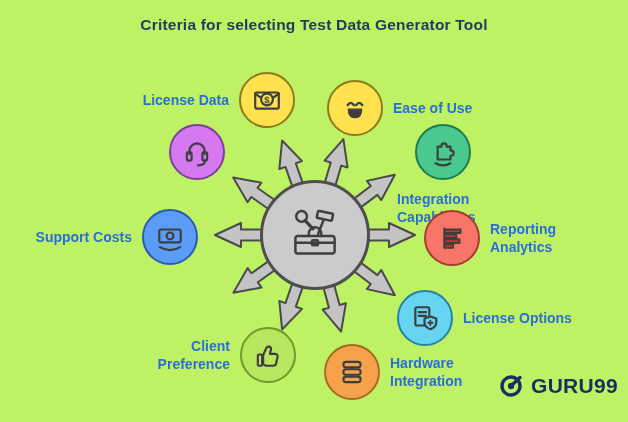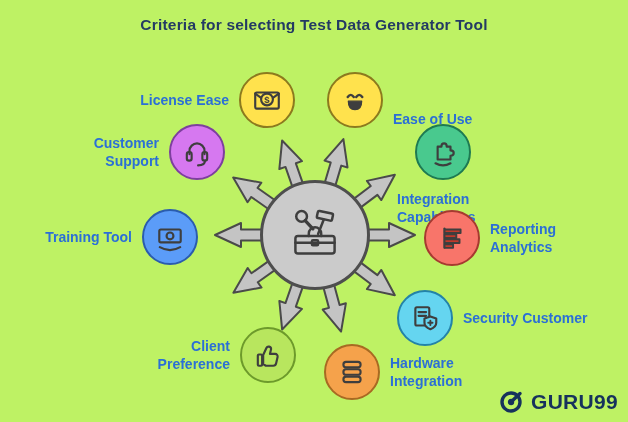--- a/index.html
+++ b/index.html
@@ -17,40 +17,40 @@
 
   .item { position:absolute; display:flex; align-items:center; gap:10px; z-index:3; }
   .circle { width:56px; height:56px; border-radius:50%; border:2.5px solid #555;
             display:flex; align-items:center; justify-content:center; flex:0 0 auto; }
   .label { color:#2b6fd6; font-weight:bold; font-size:14px; line-height:1.3; }
   .item.side-left .label { text-align:right; }
   .item.side-right .label { text-align:left; }
   .nw .label { white-space:nowrap; }
 
   .i-license     { top:72px;  right:333px; }
-  .i-ease        { top:72px;  left:327px;align-items:flex-end; }
+  .i-ease        { top:80px;  left:327px; }
   .i-customer    { top:124px; right:403px; }
   .i-integration { top:124px; left:397px;flex-direction:column; }
   .i-training    { top:209px; right:430px; }
   .i-reporting   { top:210px; left:424px; }
   .i-company     { top:290px; right:402px; }
   .i-security    { top:290px; left:397px; }
   .i-client      { top:327px; right:332px; }
   .i-hardware    { top:344px; left:324px; }
 
   .i-customer .label    { width:80px; }
   .i-integration .label { width:92px; }
   .i-reporting .label   { width:82px; }
   .i-company .label     { width:82px; }
   .i-client .label      { width:86px; }
   .i-hardware .label    { width:112px; }
 
   .ico { display:block; }
 
-  .logo { position:absolute; right:10px; bottom:8px; display:flex; align-items:flex-end; gap:8px; z-index:4; }
+  .logo { position:absolute; right:10px; bottom:24px; display:flex; align-items:flex-end; gap:8px; z-index:4; }
   .logo-text { font-size:21px; font-weight:800; color:#16325c; letter-spacing:.3px; }
 </style>
 </head>
 <body>
 
 <div class="canvas">
 
   <h1 class="title">Criteria for selecting Test Data Generator Tool</h1>
 
   <svg class="arrows" width="628" height="422" viewBox="0 0 628 422">
@@ -99,21 +99,21 @@
         <path d="M40.5 15 L35 29"></path>
         <rect x="13" y="31" width="38" height="17" rx="2.5"></rect>
         <path d="M13 37.5 h38"></path>
         <path d="M26 31 v-2.5 a6 6 0 0 1 12 0 V31"></path>
         <rect x="29" y="35" width="6" height="5" rx="1"></rect>
       </g>
     </svg>
   </div>
 
   <div class="item side-left nw i-license">
-    <span class="label">License Ease</span>
+    <span class="label">License Data</span>
     <span class="circle" style="background-color: rgb(255, 226, 77); border-color: rgb(140, 122, 30);">
       <svg class="ico" width="30" height="30" viewBox="0 0 28 28">
         <g fill="none" stroke="#3e3e3e" stroke-width="2" stroke-linecap="round" stroke-linejoin="round">
           <rect x="3" y="7" width="22" height="15" rx="1.5"></rect>
           <path d="M3 8 l11 8 11 -8"></path>
           <circle cx="14" cy="13.5" r="5.5" fill="#ffe24d"></circle>
           <text x="14" y="16.6" font-size="9" font-weight="bold" text-anchor="middle" fill="#3e3e3e" stroke="none">$</text>
         </g>
       </svg>
     </span>
@@ -126,21 +126,20 @@
           <path d="M8 11.5 q2.5 -3.5 5 0"></path>
           <path d="M15 11.5 q2.5 -3.5 5 0"></path>
           <path d="M8.5 15 h11 q0 7 -5.5 7 q-5.5 0 -5.5 -7 z" fill="#3e3e3e" stroke-width="1"></path>
         </g>
       </svg>
     </span>
     <span class="label">Ease of Use</span>
   </div>
 
   <div class="item side-left i-customer">
-    <span class="label">Customer Support</span>
     <span class="circle" style="background-color: rgb(214, 120, 240); border-color: rgb(125, 63, 158);">
       <svg class="ico" width="30" height="30" viewBox="0 0 28 28">
         <g fill="none" stroke="#3e3e3e" stroke-width="2" stroke-linecap="round" stroke-linejoin="round">
           <path d="M7 16 v-3 a7 7 0 0 1 14 0 v3"></path>
           <rect x="4.5" y="14" width="4.5" height="8" rx="2"></rect>
           <rect x="19" y="14" width="4.5" height="8" rx="2"></rect>
           <path d="M21.5 22 q0 4.5 -6.5 4.5"></path>
         </g>
       </svg>
     </span>
@@ -152,21 +151,21 @@
         <g fill="none" stroke="#3e3e3e" stroke-width="2" stroke-linecap="round" stroke-linejoin="round">
           <path d="M9 9 H12.5 C12.5 5 17.5 5 17.5 9 H21 V12.5 C25 12.5 25 17.5 21 17.5 V21 H9 Z"></path>
           <path d="M7 24.5 q7 4 14 0"></path>
         </g>
       </svg>
     </span>
     <span class="label">Integration Capabilities</span>
   </div>
 
   <div class="item side-left nw i-training">
-    <span class="label">Training Tool</span>
+    <span class="label">Support Costs</span>
     <span class="circle" style="background-color: rgb(91, 156, 248); border-color: rgb(42, 92, 174);">
       <svg class="ico" width="30" height="30" viewBox="0 0 28 28">
         <g fill="none" stroke="#3e3e3e" stroke-width="2" stroke-linecap="round" stroke-linejoin="round">
           <rect x="4" y="7" width="20" height="12" rx="1.5"></rect>
           <circle cx="14" cy="13" r="3.2"></circle>
           <path d="M4.5 23.5 q9.5 5.5 19 0"></path>
         </g>
       </svg>
     </span>
   </div>
@@ -191,21 +190,21 @@
     <span class="circle" style="background-color: rgb(101, 213, 240); border-color: rgb(35, 131, 168);">
       <svg class="ico" width="30" height="30" viewBox="0 0 28 28">
         <g fill="none" stroke="#3e3e3e" stroke-width="2" stroke-linecap="round" stroke-linejoin="round">
           <rect x="5" y="4" width="13" height="17" rx="1.5"></rect>
           <path d="M8 8.5 h7 M8 12 h7"></path>
           <path d="M19 12.5 l5.5 2 v4 q0 4 -5.5 6 q-5.5 -2 -5.5 -6 v-4 z" fill="#65d5f0"></path>
           <path d="M19 16.5 v4 M17 18.5 h4" stroke-width="1.8"></path>
         </g>
       </svg>
     </span>
-    <span class="label">Security Customer</span>
+    <span class="label">License Options</span>
   </div>
 
   <div class="item side-left i-client">
     <span class="label">Client Preference</span>
     <span class="circle" style="background-color: rgb(184, 230, 94); border-color: rgb(109, 154, 43);">
       <svg class="ico" width="30" height="30" viewBox="0 0 28 28">
         <g fill="none" stroke="#3e3e3e" stroke-width="2" stroke-linecap="round" stroke-linejoin="round">
           <rect x="4.5" y="13.5" width="4" height="10.5" rx="1"></rect>
           <path d="M9.5 14 l3 -6.5 a2.3 2.3 0 0 1 4.4 1 L15.8 13 h4.9 a2.3 2.3 0 0 1 2.25 2.8 l-1.35 6 A2.8 2.8 0 0 1 18.9 24 H12 l-2.5 -1.5 z"></path>
         </g>

